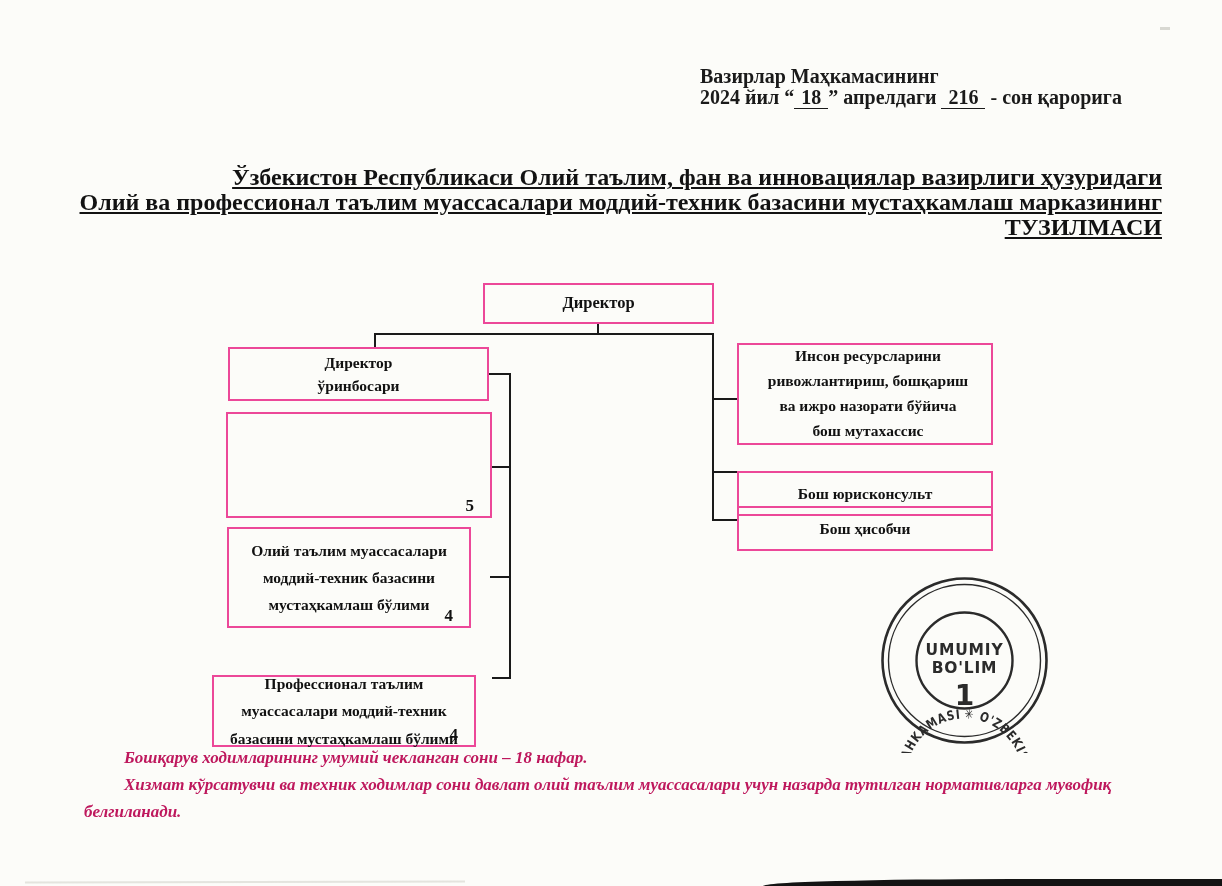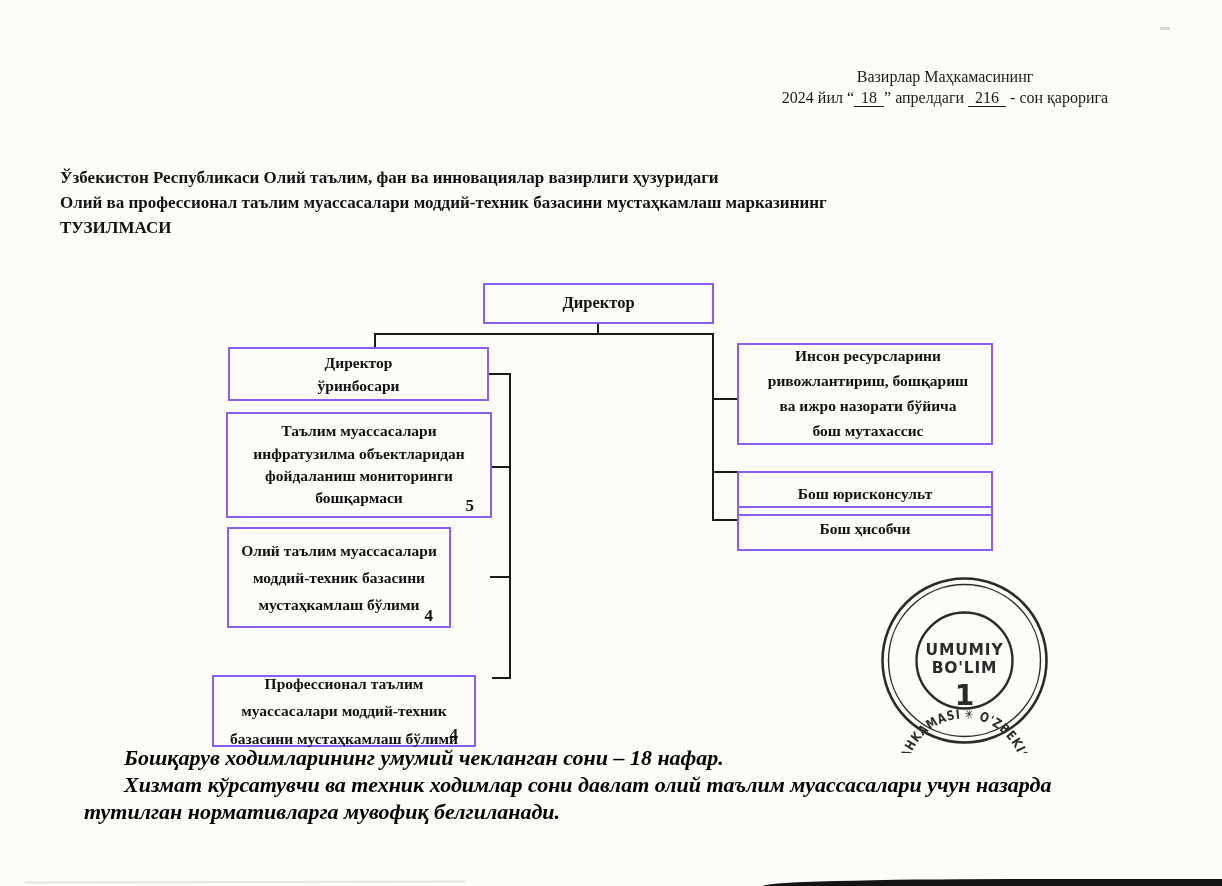--- a/index.html
+++ b/index.html
@@ -4,48 +4,49 @@
 <style>
   html,body { margin:0; padding:0; background:#e8e8e4; }
   .page {
     position:relative; width:1222px; height:886px; margin:0 auto;
     background:#fcfcf9; overflow:hidden;
     font-family:"Liberation Serif","DejaVu Serif",serif; color:#151515;
   }
   
   .header-note {
     position:absolute; left:700px; top:66px; width:490px;
-    text-align:center; font-size:16px; font-weight:400; line-height:21px;
+    text-align:left; font-size:20px; font-weight:700; line-height:21px;
     color:#1a1a1a;
   }
   .uline { border-bottom:1.5px solid #1a1a1a; padding:0 7px; }
   
   .title-block {
     position:absolute; left:60px; right:60px; top:165px;
-    text-align:left; font-weight:700; font-size:17px; line-height:25px;
+    text-align:right; font-weight:700; font-size:24px; line-height:25px;
     color:#121212;
+    text-decoration:underline;
   }
   
   .obox {
-    position:absolute; box-sizing:border-box; border:2px solid #8b5cf6;
+    position:absolute; box-sizing:border-box; border:2px solid #ec4899;
     display:flex; flex-direction:column; justify-content:center;
     text-align:center; background:transparent;
   }
   .obox .lbl {
     white-space:pre-line; font-weight:700; font-size:15.5px; line-height:1.5;
     color:#111; padding:0 6px;
   }
   .obox .cnt {
     position:absolute; right:16px; bottom:0px; font-weight:700; font-size:17px; color:#111;
   }
   .line { position:absolute; background:#1a1a1a; }
   
   .footer-note {
     position:absolute; left:84px; top:744px; width:1052px;
-    font-style:italic; font-weight:700; font-size:22px; line-height:27px; color:#000000;
+    font-style:italic; font-weight:700; font-size:17px; line-height:27px; color:#be185d;
   }
   .footer-note p { margin:0; text-indent:40px; }
   
   .stamp { position:absolute; left:872px; top:568px; width:185px; height:185px; }
   .stamp text { font-family:"DejaVu Sans","Liberation Sans",sans-serif; fill:#2b2b2b; }
   
   .scan-sliver {
     position:absolute; left:763px; bottom:0; width:459px; height:7px;
     background:#141414; border-top-left-radius:320px 9px;
   }
@@ -90,28 +91,24 @@
   <div class="obox" style="left:483px;top:283px;width:231px;height:41px;">
     <div class="lbl" style="font-size:16.5px;">Директор</div>
   </div>
 
   <div class="obox" style="left:228px;top:347px;width:261px;height:54px;">
     <div class="lbl">Директор
 ўринбосари</div>
   </div>
 
   <div class="obox" style="left:226px;top:412px;width:266px;height:106px;">
-    <div class="lbl" style="line-height:1.45;">Таълим муассасалари
-инфратузилма объектларидан
-фойдаланиш мониторинги
-бошқармаси</div>
     <div class="cnt">5</div>
   </div>
 
-  <div class="obox" style="left:227px;top:527px;width:224px;height:101px;">
+  <div class="obox" style="left:227px;top:527px;width:244px;height:101px;">
     <div class="lbl" style="line-height:1.75;">Олий таълим муассасалари
 моддий-техник базасини
 мустаҳкамлаш бўлими</div>
     <div class="cnt">4</div>
   </div>
 
   <div class="obox" style="left:212px;top:635px;width:264px;height:72px;margin-top:40px;">
     <div class="lbl" style="line-height:1.75;">Профессионал таълим
 муассасалари моддий-техник
 базасини мустаҳкамлаш бўлими</div>

